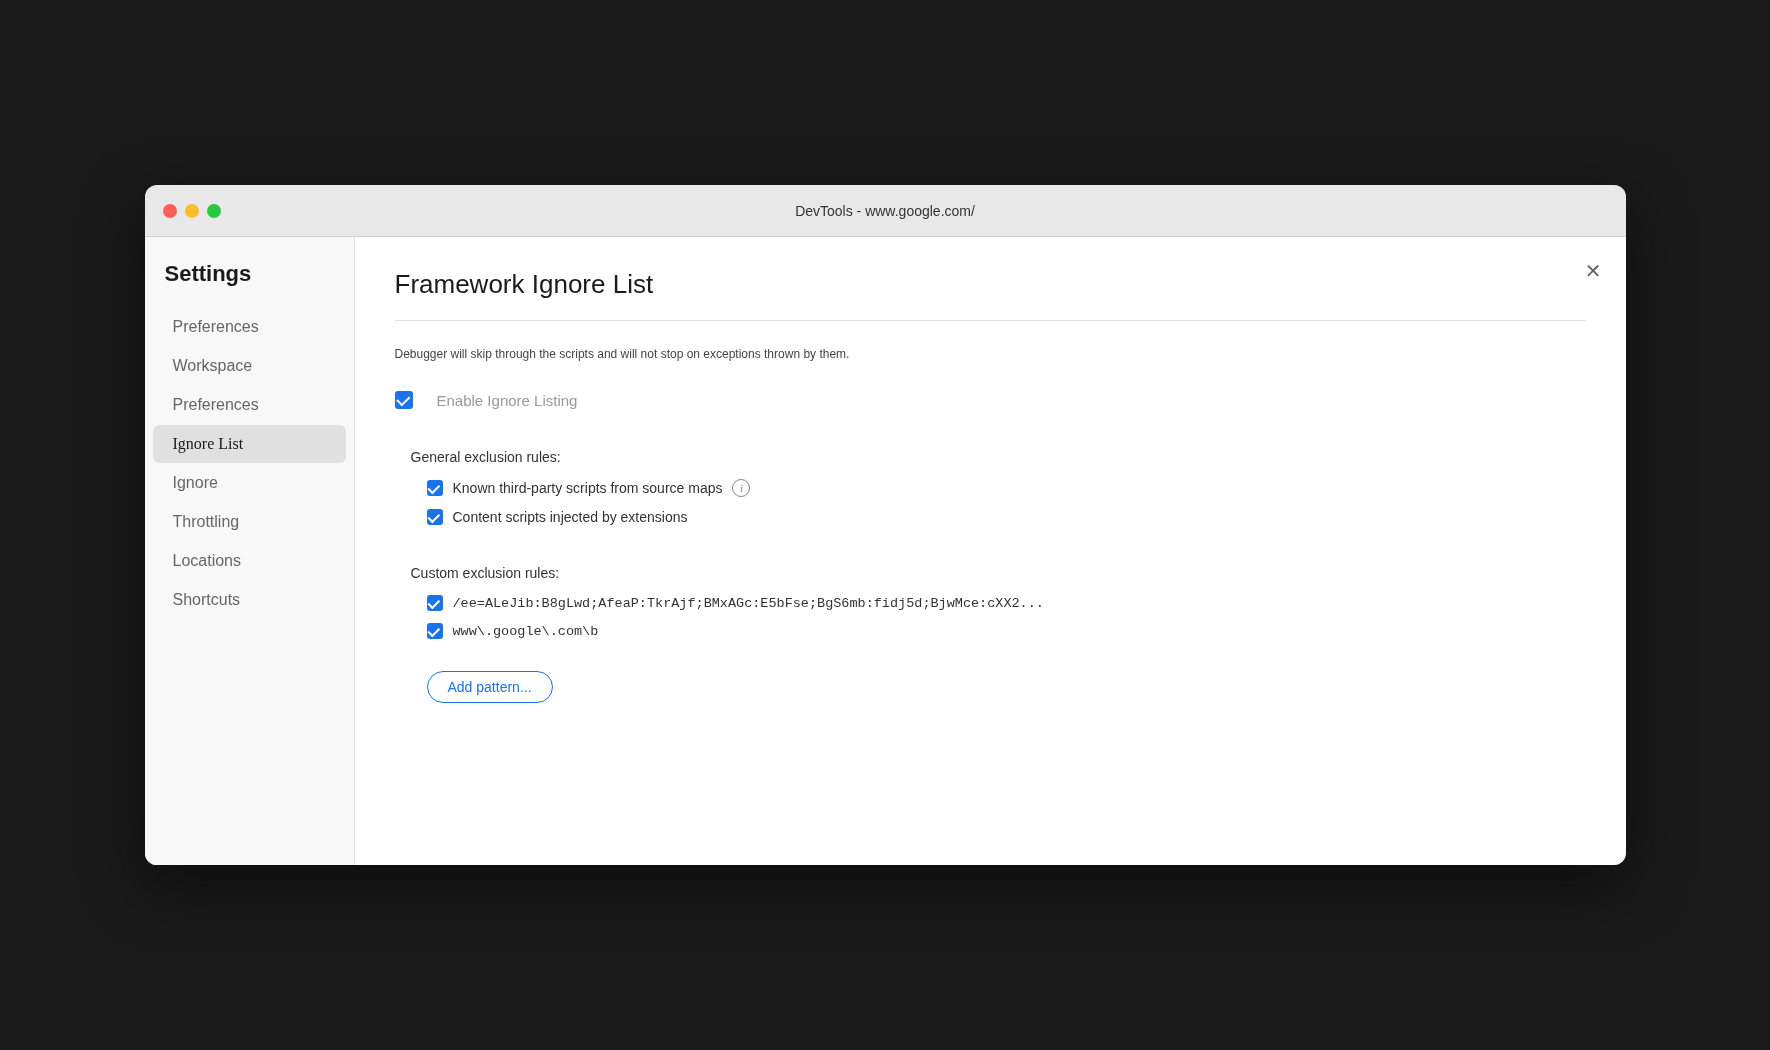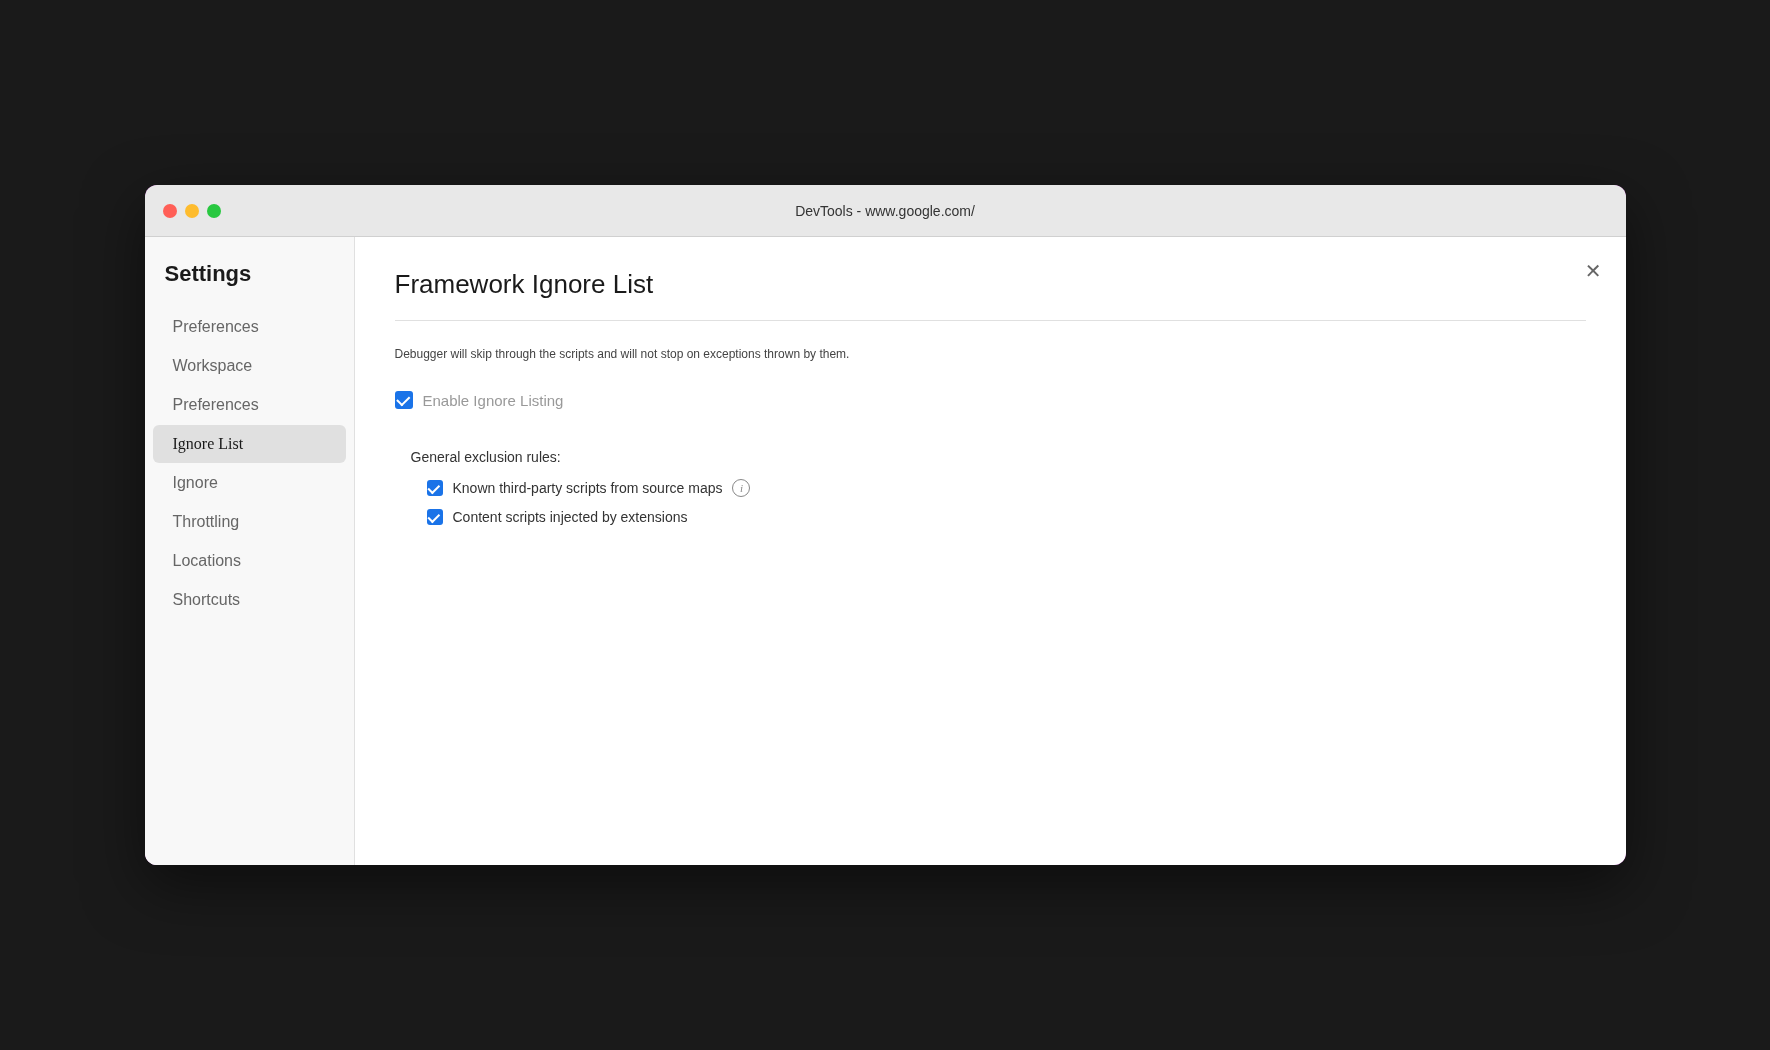--- a/index.html
+++ b/index.html
@@ -109,21 +109,21 @@
     }
     .description {
       font-size: 12px;
       color: #444;
       margin-bottom: 28px;
       line-height: 1.5;
     }
     .enable-row {
       display: flex;
       align-items: center;
-      gap: 10px;
+      gap: 24px;
       margin-bottom: 28px;
     }
     .enable-label {
       font-size: 15px;
       color: #999;
     }
     .section-label {
       font-size: 14px;
       color: #333;
       margin-bottom: 14px;
@@ -288,15 +288,30 @@
           <span class="checkbox-label">Known third-party scripts from source maps</span>
           <span class="info-icon">i</span>
         </div>
 
         <div class="checkbox-row">
           <div class="checkbox-blue"></div>
           <span class="checkbox-label">Content scripts injected by extensions</span>
         </div>
       </div>
 
+      <div class="custom-section">
+        <div class="section-label">Custom exclusion rules:</div>
+
+        <div class="custom-rule-row">
+          <div class="checkbox-blue"></div>
+          <span class="custom-rule-label">/ee=ALeJib:B8gLwd;AfeaP:TkrAjf;BMxAGc:E5bFse;BgS6mb:fidj5d;BjwMce:cXX2...</span>
+        </div>
+
+        <div class="custom-rule-row">
+          <div class="checkbox-blue"></div>
+          <span class="custom-rule-label">www\.google\.com\b</span>
+        </div>
+
+        <button class="add-pattern-btn">Add pattern...</button>
+      </div>
     </div>
   </div>
 </div>
 
 </body></html>

